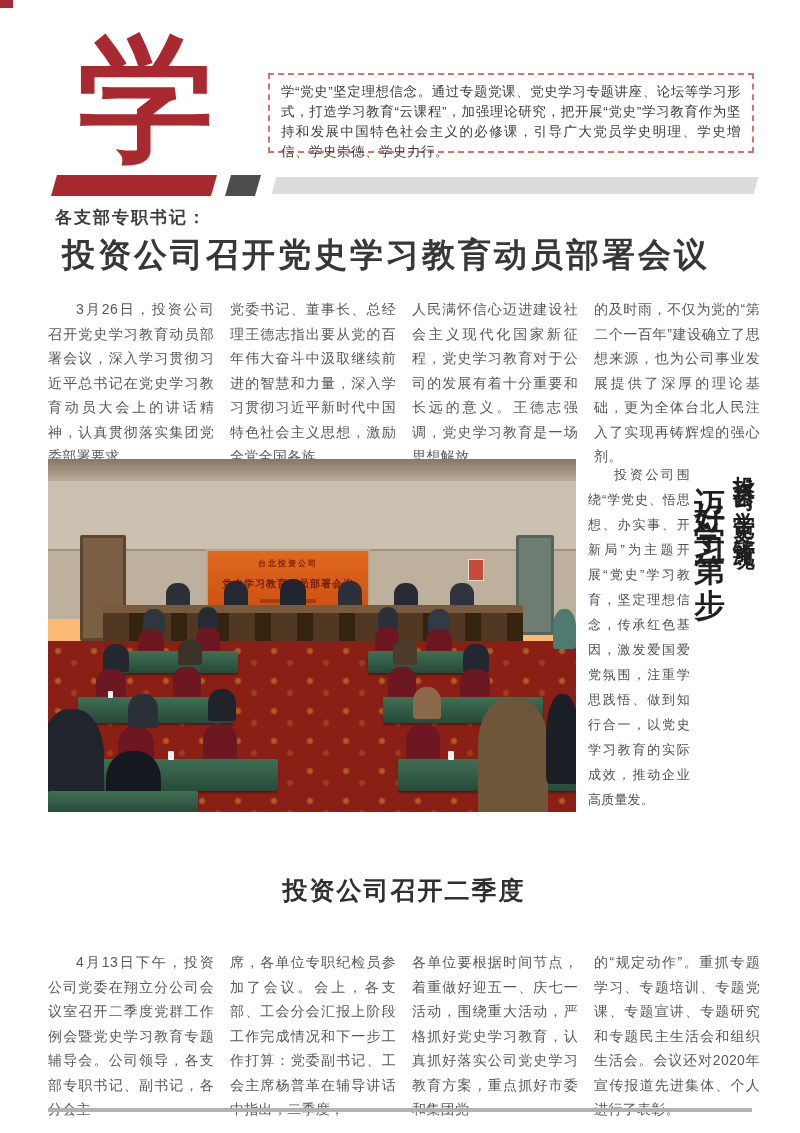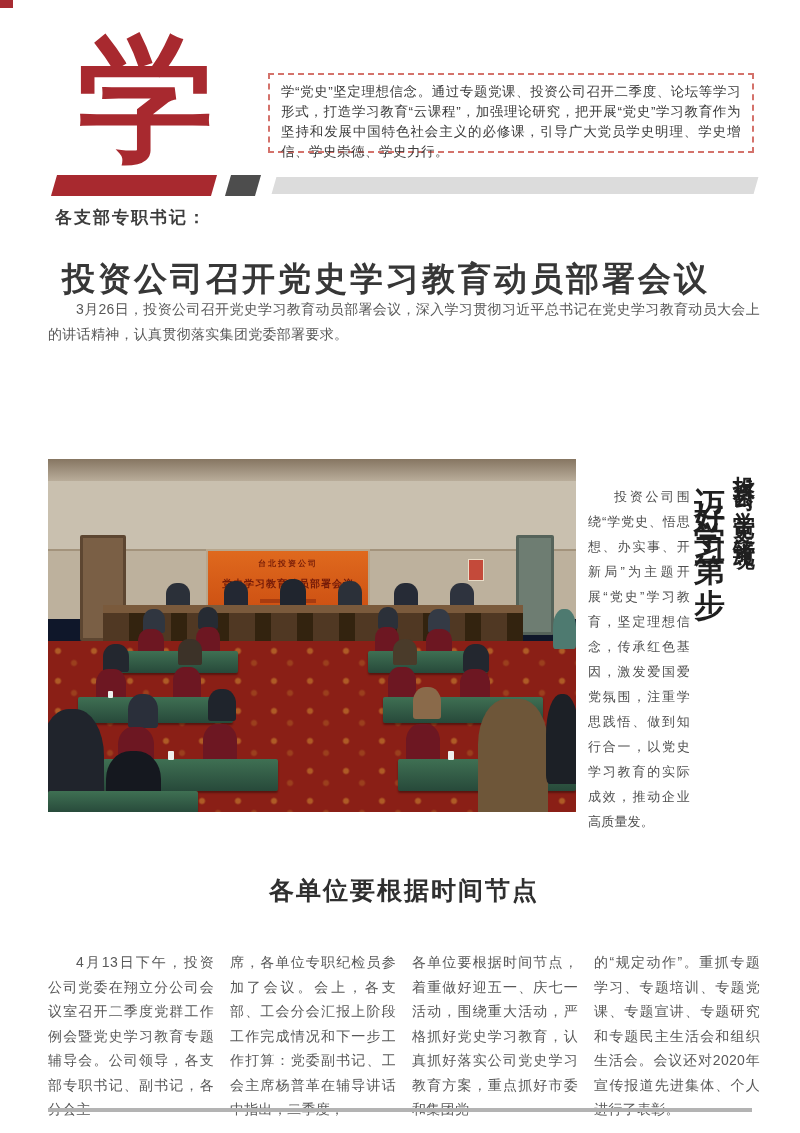--- a/index.html
+++ b/index.html
@@ -21,29 +21,29 @@
 
   
   .bar{top:175px;height:21px;}
   .bar-red{left:54px;width:160px;background:#a8292f;transform:skewX(-16deg);}
   .bar-dark{left:228px;width:30px;background:#4d4d4d;transform:skewX(-16deg);}
   .bar-light{left:274px;top:177px;width:482px;height:17px;background:#dcdcdc;transform:skewX(-16deg);}
 
   
   .kicker{left:55px;top:206px;font-size:17px;font-weight:bold;color:#3d3d3d;letter-spacing:2px;}
   .title1{left:62px;top:233px;width:700px;font-size:33px;font-weight:bold;color:#373737;
-    letter-spacing:3px;white-space:nowrap;margin-top:24px;}
+    letter-spacing:3px;white-space:nowrap;}
   .cols{left:48px;width:712px;display:flex;gap:16px;}
   .cols-1{top:297px;height:150px;}
   .cols-2{top:950px;height:152px;}
   .col{flex:1;font-size:14px;line-height:24.5px;color:#585858;text-align:justify;letter-spacing:.3px;}
   .indent{text-indent:2em;}
 
   
-  .photo{left:48px;top:459px;width:528px;height:353px;overflow:hidden;background:#0f172a;}
+  .photo{left:48px;top:459px;width:528px;height:353px;overflow:hidden;background:#fdba74;}
   .ph-ceiling{left:0;top:0;width:528px;height:22px;background:linear-gradient(#867662,#b9ad9a);}
   .ph-wall-hi{left:0;top:22px;width:528px;height:70px;background:#c9c0af;}
   .ph-molding{left:0;top:90px;width:528px;height:2px;background:#a3937c;}
   .ph-wall-lo{left:0;top:92px;width:528px;height:68px;background:#bdb19d;}
   .ph-door{border-radius:2px;}
   .ph-screen{left:158px;top:90px;width:164px;height:64px;text-align:center;
     background:linear-gradient(#e06a1e,#cc4f12);box-shadow:0 0 0 2px #b8a68c inset;}
   .scr-l1{margin-top:9px;font-size:8px;font-weight:bold;color:rgba(110,22,6,.9);letter-spacing:2px;}
   .scr-l2{margin-top:8px;font-size:10px;font-weight:bold;color:rgba(110,22,6,.92);letter-spacing:1px;}
   .scr-l3{margin:8px auto 0;width:56px;height:4px;background:rgba(120,30,10,.45);}
@@ -53,52 +53,55 @@
   .ph-carpet{left:0;top:182px;width:528px;height:171px;background-color:#8a1f16;
     background-image:radial-gradient(circle at 10px 10px,rgba(205,140,50,.55) 2px,transparent 4px),
                      radial-gradient(circle at 26px 22px,rgba(180,110,40,.40) 2px,transparent 4px);
     background-size:36px 30px;}
   .ph-person{background:#262b36;border-radius:45% 45% 10% 10%;}
   .ph-chair{background:#6d1722;border-radius:40% 40% 8% 8%;}
   .ph-desk{background:linear-gradient(#3f7053,#27493a);border-radius:2px;box-shadow:0 2px 2px rgba(0,0,0,.35);}
   .ph-cup{width:5px;height:7px;background:#eef0ee;border-radius:1px;}
 
   
-  .rail-body{left:588px;top:484px;width:102px;font-size:13px;line-height:25px;color:#4f4f4f;
+  .rail-body{left:588px;top:462px;width:102px;font-size:13px;line-height:25px;color:#4f4f4f;
     text-align:justify;text-indent:2em;letter-spacing:.2px;}
   .vh{writing-mode:vertical-rl;font-weight:bold;color:#1f1f1f;}
   .vh-main{left:688px;top:462px;height:352px;font-size:31px;letter-spacing:17px;}
   .vh-sub{left:729px;top:458px;height:356px;font-size:22px;letter-spacing:5px;}
 
   
   .title2{left:48px;top:872px;width:712px;text-align:center;color:#2f2f2f;font-weight:bold;}
   .title2 .t2l1{font-size:25px;letter-spacing:2px;line-height:36px;}
   .title2 .t2l2{font-size:25px;letter-spacing:2px;line-height:36px;}
 
   
   .footer-rule{left:48px;top:1108px;width:704px;height:4px;background:#b3b3b3;}
 </style>
 </head>
 <body>
 
 <div class="abs corner-mark"></div>
 
 <div class="abs big-char">学</div>
 <div class="abs quote-box">
-  <span>学“党史”坚定理想信念。通过专题党课、投资公司召开二季度、论坛等学习形式，打造学习教育“云课程”，加强理论研究，把开展“党史”学习教育作为坚持和发展中国特色社会主义的必修课，引导广大党员学史明理、学史增信、学史崇德、学史力行。</span>
+  <span>学“党史”坚定理想信念。通过专题党课、党史学习专题讲座、论坛等学习形式，打造学习教育“云课程”，加强理论研究，把开展“党史”学习教育作为坚持和发展中国特色社会主义的必修课，引导广大党员学史明理、学史增信、学史崇德、学史力行。</span>
 </div>
 
 <div class="abs bar bar-red"></div>
 <div class="abs bar bar-dark"></div>
 <div class="abs bar-light"></div>
 
 <div class="abs kicker">各支部专职书记：</div>
 <div class="abs title1">投资公司召开党史学习教育动员部署会议</div>
 <div class="abs cols cols-1">
   <div class="col indent">3月26日，投资公司召开党史学习教育动员部署会议，深入学习贯彻习近平总书记在党史学习教育动员大会上的讲话精神，认真贯彻落实集团党委部署要求。</div>
+  <div class="col">党委书记、董事长、总经理王德志指出要从党的百年伟大奋斗中汲取继续前进的智慧和力量，深入学习贯彻习近平新时代中国特色社会主义思想，激励全党全国各族</div>
+  <div class="col">人民满怀信心迈进建设社会主义现代化国家新征程，党史学习教育对于公司的发展有着十分重要和长远的意义。王德志强调，党史学习教育是一场思想解放</div>
+  <div class="col">的及时雨，不仅为党的“第二个一百年”建设确立了思想来源，也为公司事业发展提供了深厚的理论基础，更为全体台北人民注入了实现再铸辉煌的强心剂。</div>
 </div>
 
 <div class="abs photo">
   <div class="abs ph-ceiling"></div>
   <div class="abs ph-wall-hi"></div>
   <div class="abs ph-molding"></div>
   <div class="abs ph-wall-lo"></div>
   <div class="abs ph-door" style="left:32px;top:76px;width:40px;height:100px;background:#7a5f45;border:3px solid #5d4631;"></div>
   <div class="abs ph-door" style="left:468px;top:76px;width:32px;height:94px;background:#6e7d72;border:3px solid #55635a;"></div>
   <div class="abs" style="left:420px;top:100px;width:14px;height:20px;background:#c44a3a;border:1px solid #e8ddc8;"></div>
@@ -165,21 +168,21 @@
   <div class="abs ph-person" style="left:505px;top:150px;width:23px;height:40px;background:#4e7a70;"></div>
   <div class="abs ph-person" style="left:430px;top:240px;width:70px;height:113px;background:#6e5639;border-radius:40% 40% 0 0;"></div>
   <div class="abs ph-person" style="left:498px;top:235px;width:33px;height:90px;background:#1c2026;"></div>
 </div>
 
 <div class="abs rail-body">投资公司围绕“学党史、悟思想、办实事、开新局”为主题开展“党史”学习教育，坚定理想信念，传承红色基因，激发爱国爱党氛围，注重学思践悟、做到知行合一，以党史学习教育的实际成效，推动企业高质量发。</div>
 <div class="abs vh vh-main">迈好学习第一步</div>
 <div class="abs vh vh-sub">投资公司“学党史 铸党魂”</div>
 
 <div class="abs title2">
-  <div class="t2l1">各单位要根据时间节点</div>
+  <div class="t2l1">投资公司召开二季度</div>
 </div>
 <div class="abs cols cols-2">
   <div class="col indent">4月13日下午，投资公司党委在翔立分公司会议室召开二季度党群工作例会暨党史学习教育专题辅导会。公司领导，各支部专职书记、副书记，各分会主</div>
   <div class="col">席，各单位专职纪检员参加了会议。会上，各支部、工会分会汇报上阶段工作完成情况和下一步工作打算：党委副书记、工会主席杨普革在辅导讲话中指出，二季度，</div>
   <div class="col">各单位要根据时间节点，着重做好迎五一、庆七一活动，围绕重大活动，严格抓好党史学习教育，认真抓好落实公司党史学习教育方案，重点抓好市委和集团党</div>
   <div class="col">的“规定动作”。重抓专题学习、专题培训、专题党课、专题宣讲、专题研究和专题民主生活会和组织生活会。会议还对2020年宣传报道先进集体、个人进行了表彰。</div>
 </div>
 
 <div class="abs footer-rule"></div>
 

